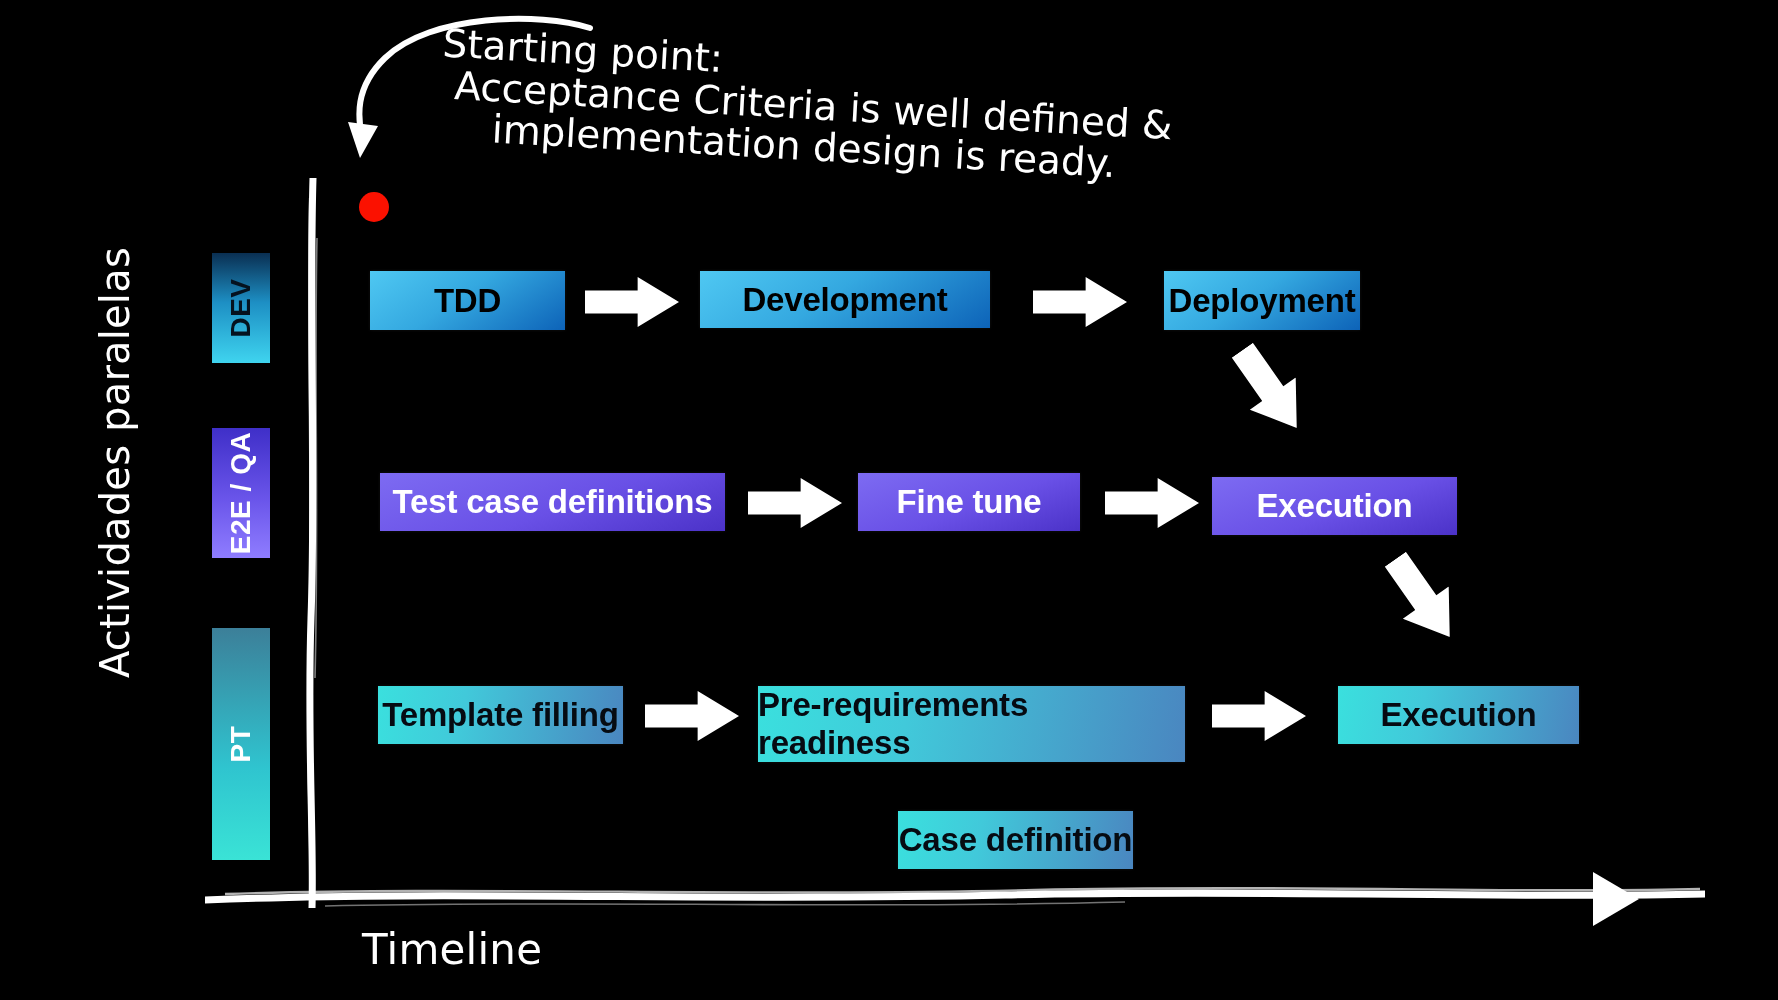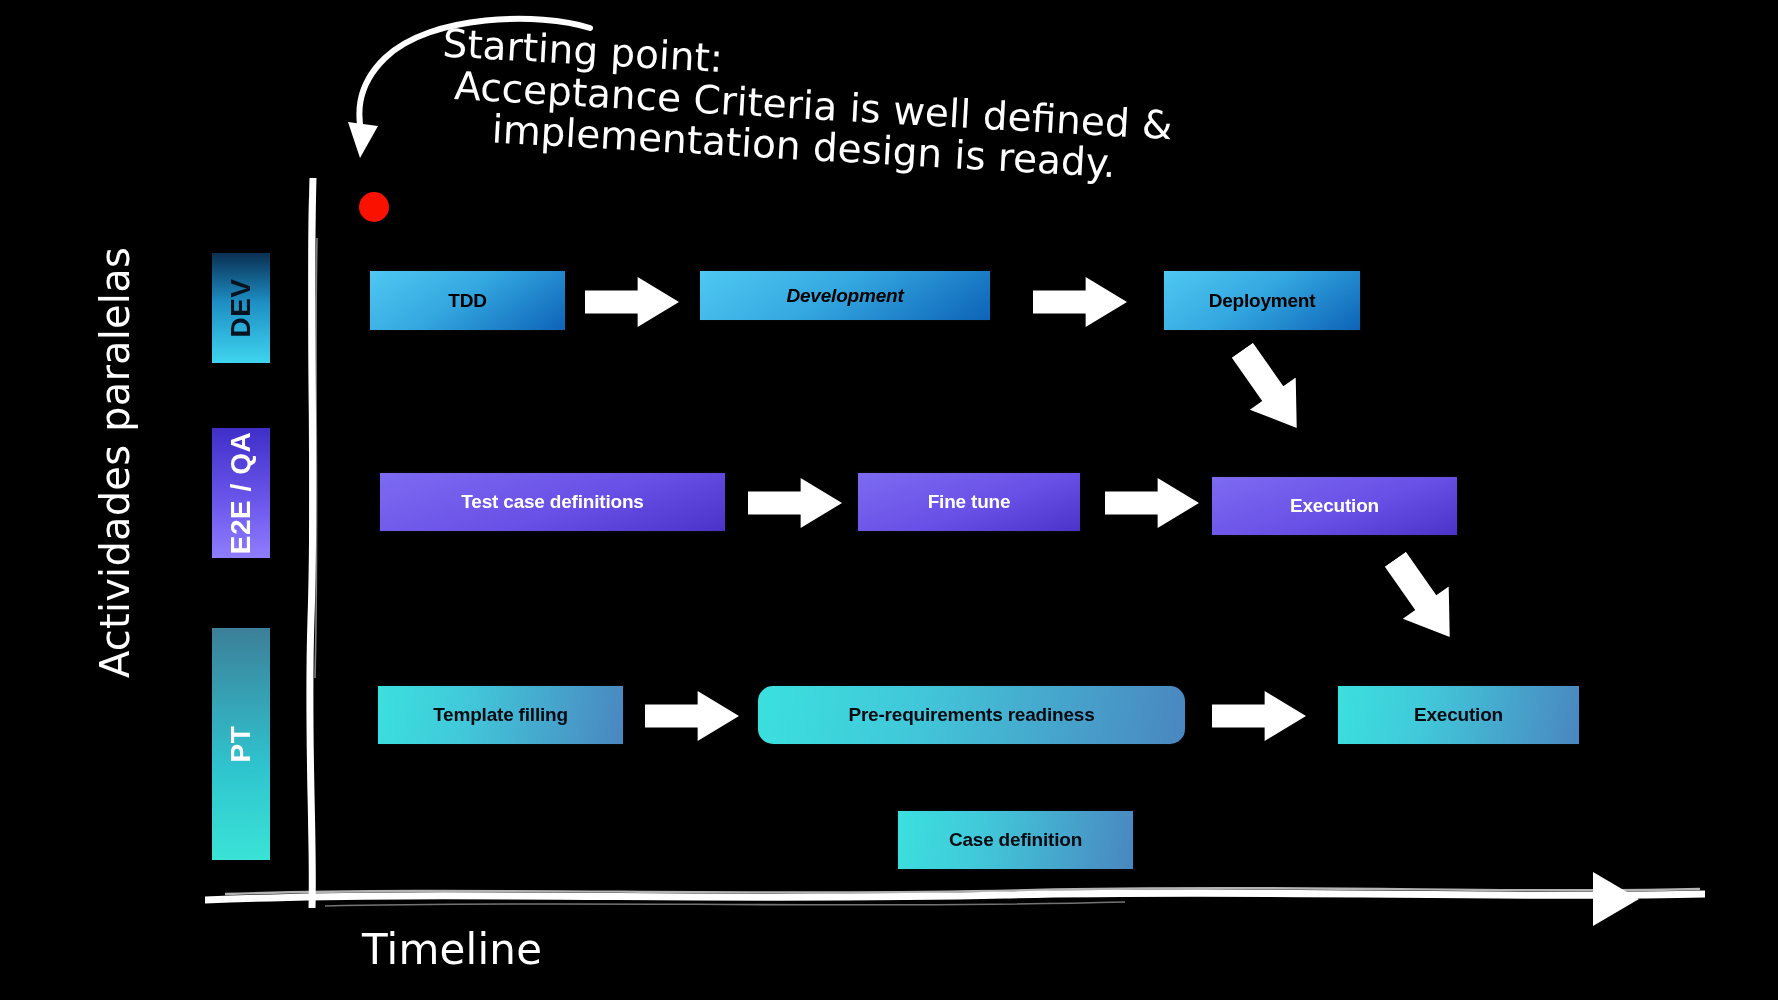--- a/index.html
+++ b/index.html
@@ -101,21 +101,21 @@
   }
   #lane-pt span { color: #ffffff; }
 
   
   .box {
     position: absolute;
     display: flex;
     align-items: center;
     justify-content: center;
     font-weight: 700;
-    font-size: 19px;
+    font-size: 33px;
     letter-spacing: -0.2px;
     box-shadow: 0 0 3px rgba(255,255,255,0.07);
   }
   .box.dev {
     background: linear-gradient(145deg, #4fc8f2 0%, #34a8e0 45%, #0d63b8 100%);
     color: #000000;
   }
   .box.e2e {
     background: linear-gradient(160deg, #7d6bf2 0%, #6950e6 55%, #4b32c8 100%);
     color: #ffffff;
@@ -186,21 +186,21 @@
     <span>E2E / QA</span>
   </div>
   <div class="lane-badge" id="lane-pt">
     <span>PT</span>
   </div>
 
   <div class="box dev" style="left:370px; top:271px; width:195px; height:59px;">
     <span>TDD</span>
   </div>
   <div class="arrow" style="left:585px; top:277px; width:94px; height:50px;"></div>
-  <div class="box dev" style="left:700px; top:271px; width:290px; height:49px;font-style:italic;">
+  <div class="box dev" style="left:700px; top:271px; width:290px; height:57px;">
     <span>Development</span>
   </div>
   <div class="arrow" style="left:1033px; top:277px; width:94px; height:50px;"></div>
   <div class="box dev" style="left:1164px; top:271px; width:196px; height:59px;">
     <span>Deployment</span>
   </div>
 
   <div class="arrow diag" style="left:1222px; top:361px; width:95px; height:56px;"></div>
 
   <div class="box e2e" style="left:380px; top:473px; width:345px; height:58px;">
@@ -214,21 +214,21 @@
   <div class="box e2e" style="left:1212px; top:477px; width:245px; height:58px;">
     <span>Execution</span>
   </div>
 
   <div class="arrow diag" style="left:1375px; top:570px; width:95px; height:56px;"></div>
 
   <div class="box pt" style="left:378px; top:686px; width:245px; height:58px;">
     <span>Template filling</span>
   </div>
   <div class="arrow" style="left:645px; top:691px; width:94px; height:50px;"></div>
-  <div class="box pt" style="left:758px; top:686px; width:427px; height:58px;border-radius:15px;">
+  <div class="box pt" style="left:758px; top:686px; width:427px; height:76px;">
     <span>Pre-requirements readiness</span>
   </div>
   <div class="arrow" style="left:1212px; top:691px; width:94px; height:50px;"></div>
   <div class="box pt" style="left:1338px; top:686px; width:241px; height:58px;">
     <span>Execution</span>
   </div>
   <div class="box pt" style="left:898px; top:811px; width:235px; height:58px;">
     <span>Case definition</span>
   </div>
 

